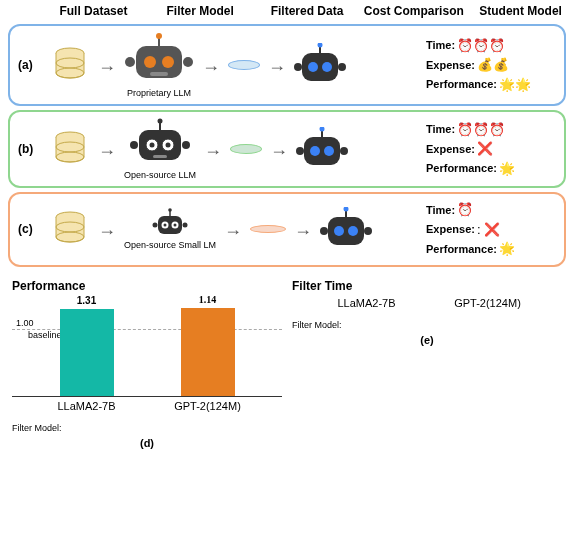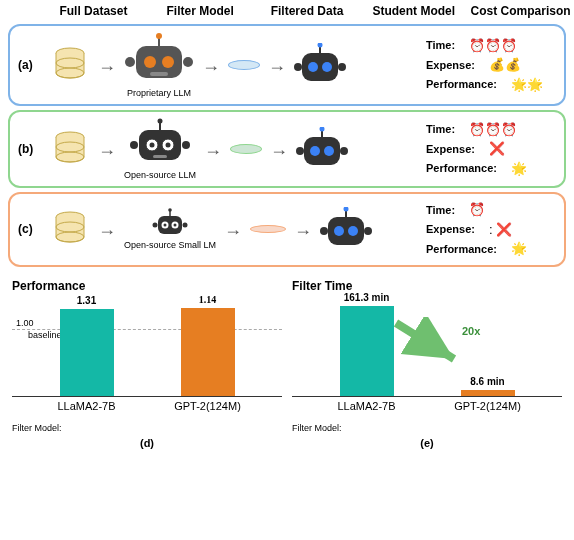--- a/index.html
+++ b/index.html
@@ -15,21 +15,21 @@
   .db-icon { width: 40px; height: 36px; }
   .arrow { font-size: 18px; color: #555; }
   .robot { text-align: center; }
   .robot svg { display: block; margin: 0 auto; }
   .robot-label { font-size: 9px; margin-top: 2px; }
   .disk { width: 32px; height: 10px; border-radius: 50%/50%; }
   .disk-b { background: #cde6d4; border: 1px solid #8fd68f; }
   .disk-a { background: #d4e8f5; border: 1px solid #7fb3e8; }
   .disk-c { background: #f8d8c8; border: 1px solid #f5a97a; width: 36px; height: 8px; }
   .cost { font-size: 11px; line-height: 1.5; margin-left: auto; min-width: 130px; }
-  .cost-row { display: flex; align-items: center; gap: 14px; }
+  .cost-row { display: flex; align-items: center; gap: 2px; }
   .cost-row b { font-weight: bold; }
   .emoji { font-size: 13px; }
   .charts { display: flex; gap: 10px; padding: 8px 12px 4px; }
   .chart { flex: 1; position: relative; }
   .chart-title { text-align: left; font-size: 12px; font-weight: bold; margin-bottom: 4px; }
   .chart-area { height: 100px; border-bottom: 1px solid #333; position: relative; display: flex; align-items: flex-end; justify-content: space-around; padding: 0 14px; }
   .bar { width: 54px; position: relative; }
   .bar-blue { background: #14b8a6; }
   .bar-orange { background: #e67e22; }
   .bar-label { position: absolute; top: -14px; left: 50%; transform: translateX(-50%); font-size: 10px; font-weight: bold; white-space: nowrap; }
@@ -41,22 +41,22 @@
   .chart-sub { text-align: center; font-size: 11px; font-weight: bold; margin-top: 4px; }
   .speedup-arrow { position: absolute; font-size: 11px; font-weight: bold; color: #3a8f3a; }
 </style>
 </head>
 <body>
 
 <div class="headers">
   <div>Full Dataset</div>
   <div>Filter Model</div>
   <div>Filtered Data</div>
+  <div>Cost Comparison</div>
   <div>Student Model</div>
-  <div>Cost Comparison</div>
 </div>
 
 <div class="panel panel-a">
   <div class="row-label">(a)</div>
   <svg class="db-icon" viewBox="0 0 40 36">
     <ellipse cx="20" cy="6" rx="14" ry="5" fill="#f5e4b0" stroke="#c4a94a"></ellipse>
     <path d="M6 6 v20 a14 5 0 0 0 28 0 V6" fill="#f5e4b0" stroke="#c4a94a"></path>
     <ellipse cx="20" cy="16" rx="14" ry="5" fill="none" stroke="#c4a94a"></ellipse>
     <ellipse cx="20" cy="26" rx="14" ry="5" fill="none" stroke="#c4a94a"></ellipse>
   </svg>
@@ -228,37 +228,20 @@
     <div class="xaxis">
       <div>LLaMA2-7B</div>
       <div>GPT-2(124M)</div>
     </div>
     <div class="axis-title">Filter Model:</div>
     <div class="chart-sub">(d)</div>
   </div>
 
   <div class="chart">
     <div class="chart-title">Filter Time</div>
-    <div class="chart-area">
-      <div class="bar bar-blue" style="height:90px;">
-        <div class="bar-label">161.3 min</div>
-      </div>
-      <div class="bar bar-orange" style="height:6px;">
-        <div class="bar-label">8.6 min</div>
-      </div>
-      <svg style="position:absolute; left:96px; top:20px;" width="80" height="50">
-        <defs>
-            <marker id="ah" markerWidth="8" markerHeight="8" refX="6" refY="3" orient="auto">
-              <path d="M0,0 L6,3 L0,6 Z" fill="#6fbf6f"></path>
-            </marker>
-          </defs>
-        <line x1="8" y1="6" x2="66" y2="42" stroke="#6fbf6f" stroke-width="8" marker-end="url(#ah)"></line>
-      </svg>
-      <div class="speedup-arrow" style="left:170px; top:28px;">20x</div>
-    </div>
     <div class="xaxis">
       <div>LLaMA2-7B</div>
       <div>GPT-2(124M)</div>
     </div>
     <div class="axis-title">Filter Model:</div>
     <div class="chart-sub">(e)</div>
   </div>
 </div>
 
 </body></html>

